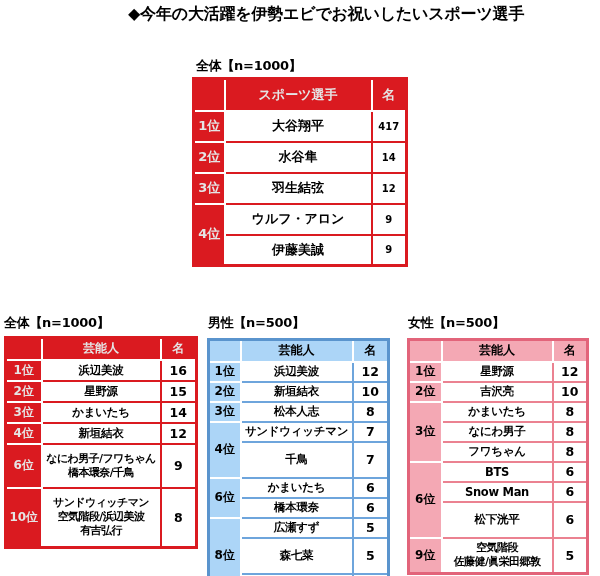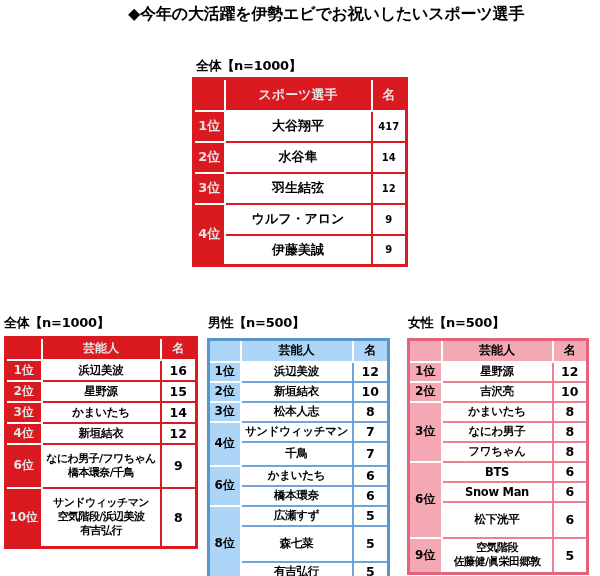--- a/index.html
+++ b/index.html
@@ -176,21 +176,21 @@
   <tr style="height:20px">
     <td class="rk">3位</td>
     <td class="dt nm">松本人志</td>
     <td class="dt cnt">8</td>
   </tr>
   <tr style="height:20px">
     <td class="rk" rowspan="2">4位</td>
     <td class="dt nm">サンドウィッチマン</td>
     <td class="dt cnt">7</td>
   </tr>
-  <tr style="height:24px">
+  <tr style="height:36px">
     <td class="dt nm">千鳥</td>
     <td class="dt cnt">7</td>
   </tr>
   <tr style="height:20px">
     <td class="rk" rowspan="2">6位</td>
     <td class="dt nm">かまいたち</td>
     <td class="dt cnt">6</td>
   </tr>
   <tr style="height:20px">
     <td class="dt nm">橋本環奈</td>

